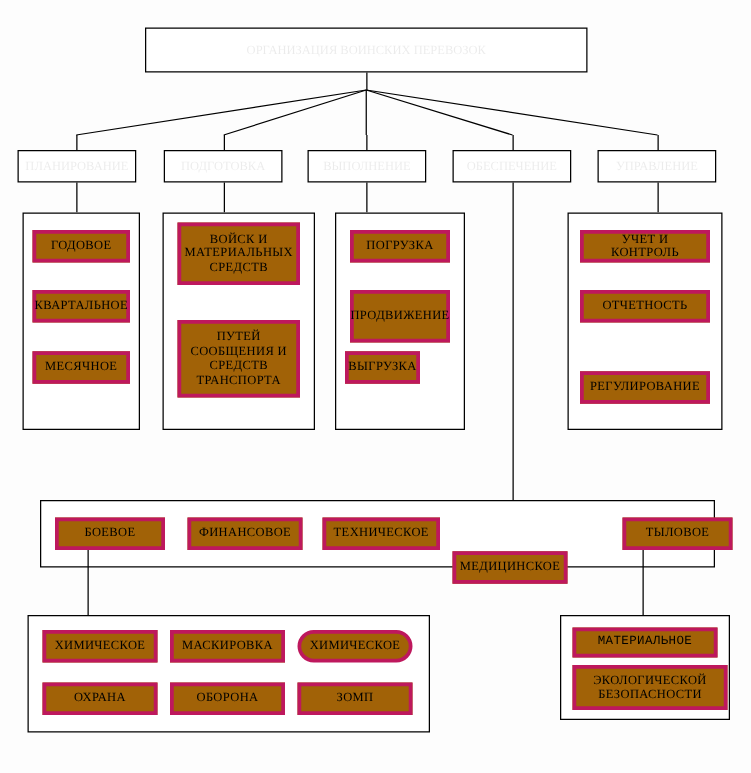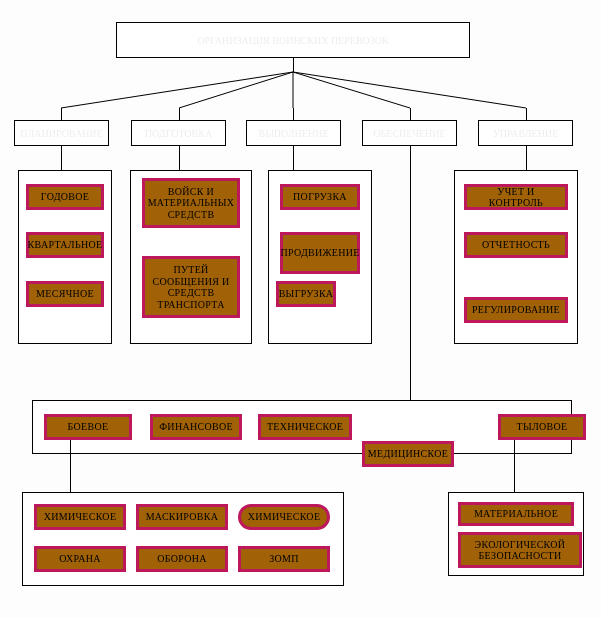--- a/index.html
+++ b/index.html
@@ -125,16 +125,16 @@
 
   <div class="box" style="left:22px; top:492px; width:322px; height:94px;"></div>
   <div class="cell" style="left:34px; top:504px; width:92px; height:26px;">ХИМИЧЕСКОЕ</div>
   <div class="cell" style="left:136px; top:504px; width:92px; height:26px;">МАСКИРОВКА</div>
   <div class="cell" style="left:238px; top:504px; width:92px; height:26px;border-radius:13px;">ХИМИЧЕСКОЕ</div>
   <div class="cell" style="left:34px; top:546px; width:92px; height:26px;">ОХРАНА</div>
   <div class="cell" style="left:136px; top:546px; width:92px; height:26px;">ОБОРОНА</div>
   <div class="cell" style="left:238px; top:546px; width:92px; height:26px;">ЗОМП</div>
 
   <div class="box" style="left:448px; top:492px; width:136px; height:84px;"></div>
-  <div class="cell" style="left:458px; top:502px; width:116px; height:24px;">МАТЕРИАЛЬНОЕ</div>
+  <div class="cell" style="left:458px; top:502px; width:116px; height:24px;font-family:Liberation Mono, monospace;">МАТЕРИАЛЬНОЕ</div>
   <div class="cell" style="left:458px; top:532px; width:124px; height:36px;">ЭКОЛОГИЧЕСКОЙ БЕЗОПАСНОСТИ</div>
 
 </div>
 
 </body></html>

